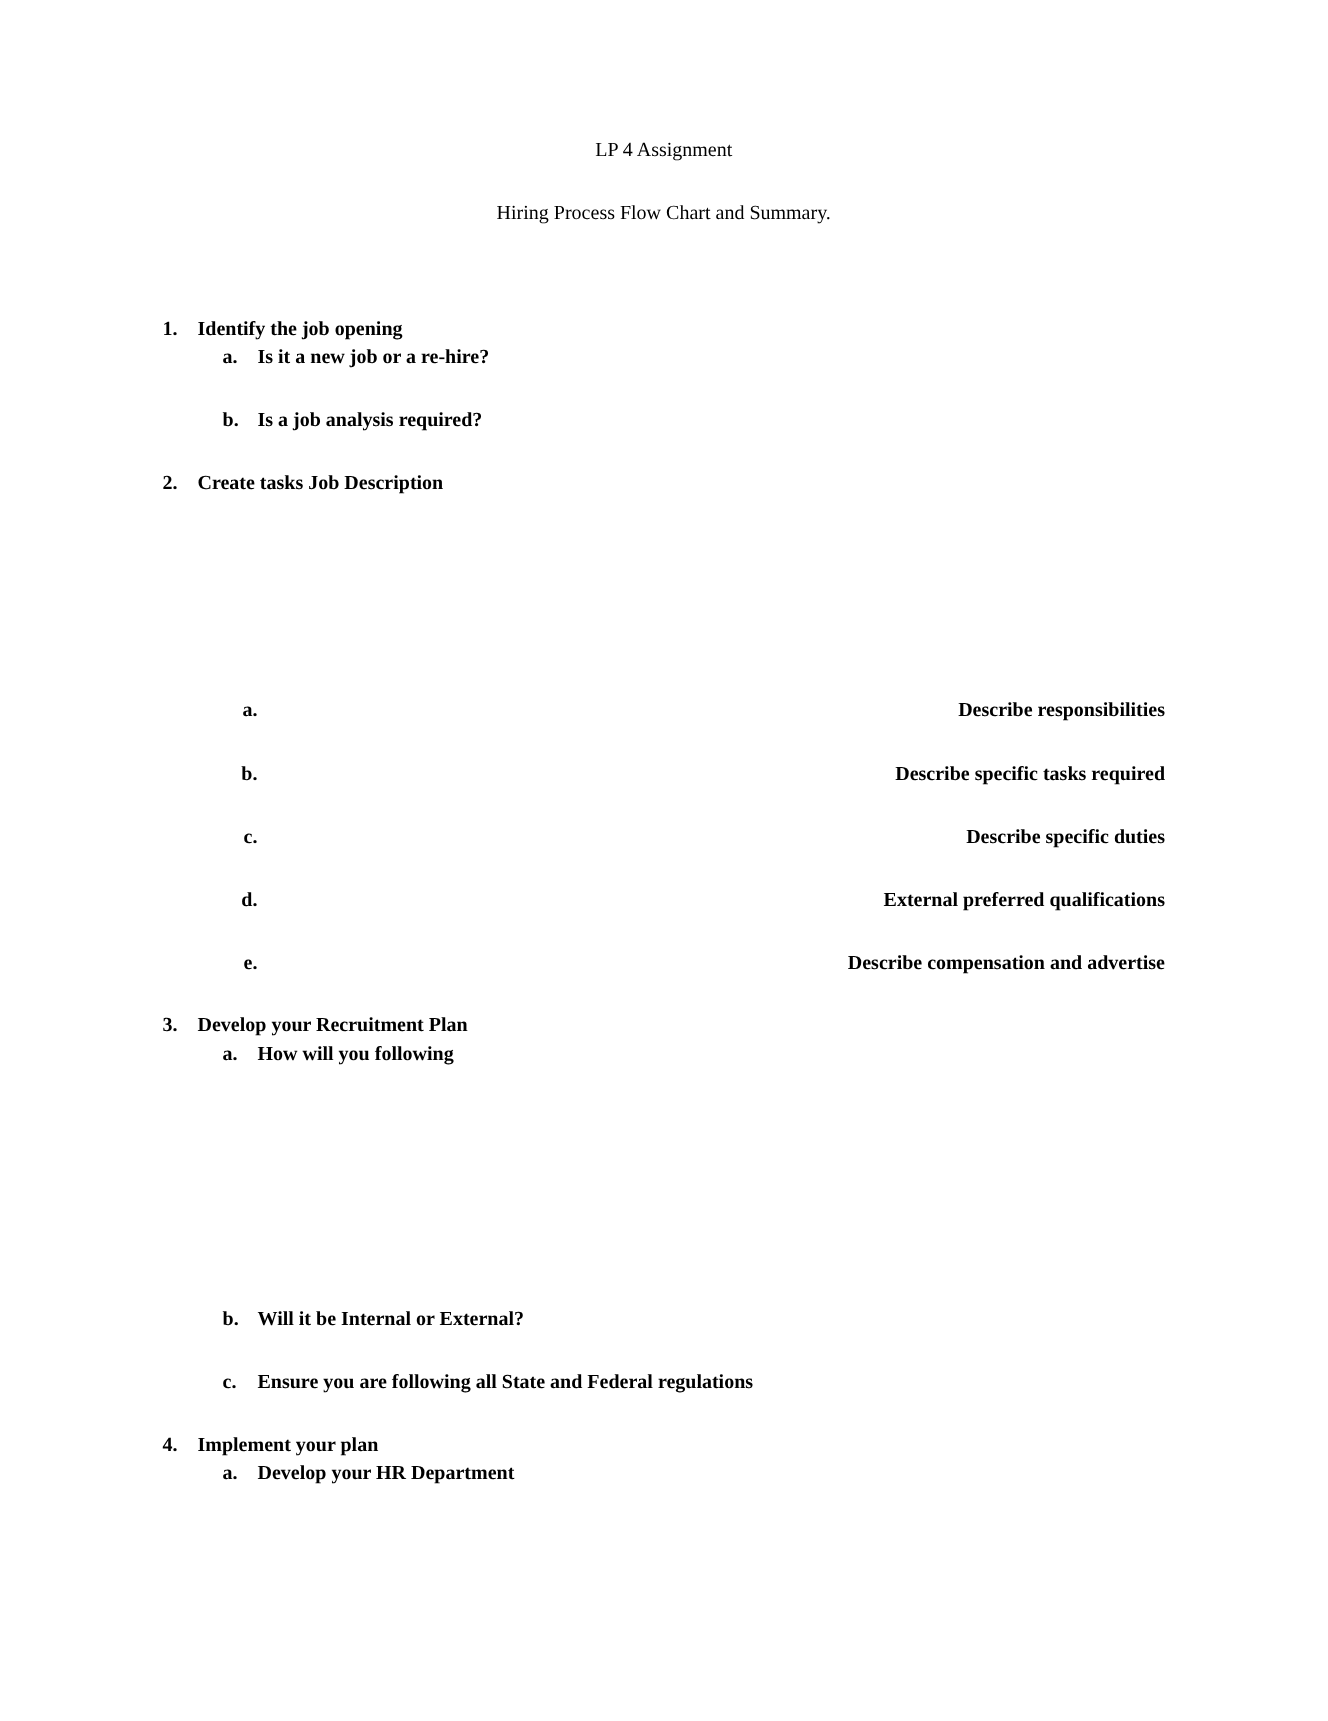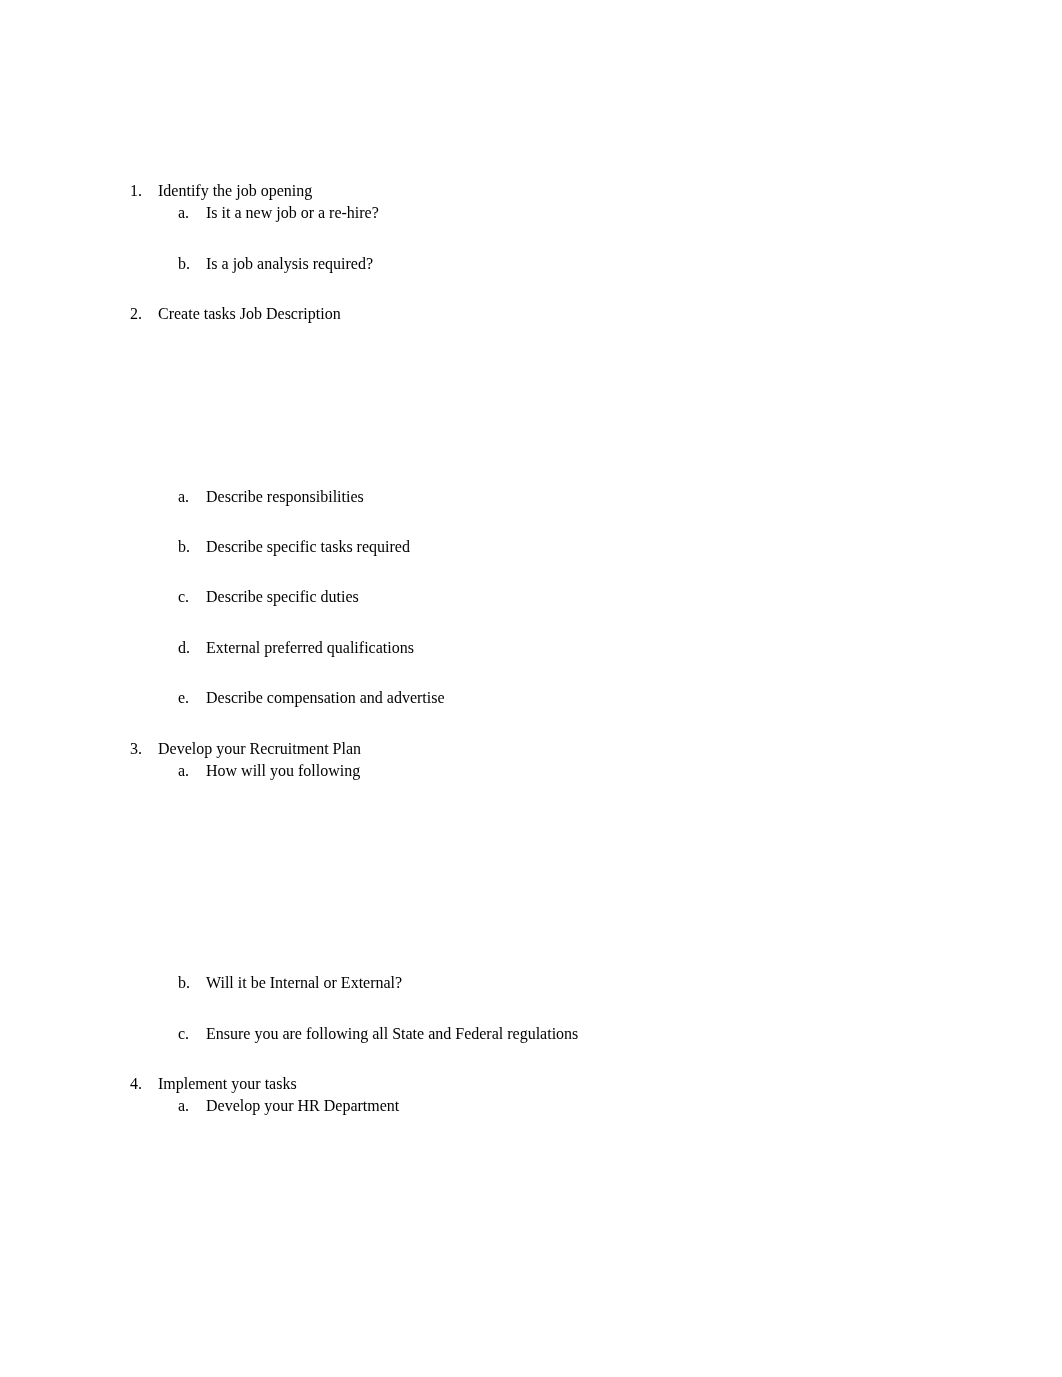--- a/index.html
+++ b/index.html
@@ -26,20 +26,21 @@
     }
     .ol-level1 {
       list-style: none;
       counter-reset: level1;
       padding-left: 28px;
     }
     .ol-level1 > li {
       counter-increment: level1;
       position: relative;
       margin-bottom: 28px;
+      font-weight: bold;
     }
     .ol-level1 > li::before {
       content: counter(level1) ".";
       position: absolute;
       left: -28px;
       width: 28px;
     }
     .ol-level2 {
       list-style: none;
       counter-reset: level2;
@@ -54,29 +55,32 @@
       margin-bottom: 0;
     }
     .ol-level2 > li::before {
       content: counter(level2, lower-alpha) ".";
       position: absolute;
       left: -28px;
       width: 28px;
     }
     .gap-small {
       margin-top: 160px;
+      text-align: right;
     }
     .gap-large {
       margin-top: 190px;
     }
   </style>
 </head>
 <body>
 
 <div class="title-block">
+  <div class="title-line">LP 4 Assignment</div>
+  <div class="title-line">Hiring Process Flow Chart and Summary.</div>
 </div>
 
 <ol class="ol-level1">
   <li>
     <span>Identify the job opening</span>
     <ol class="ol-level2">
       <li>Is it a new job or a re-hire?</li>
       <li>Is a job analysis required?</li>
     </ol>
   </li>
@@ -92,18 +96,18 @@
   </li>
   <li>
     <span>Develop your Recruitment Plan</span>
     <ol class="ol-level2">
       <li>How will you following</li>
       <li class="gap-large">Will it be Internal or External?</li>
       <li>Ensure you are following all State and Federal regulations</li>
     </ol>
   </li>
   <li>
-    <span>Implement your tasks</span>
+    <span>Implement your plan</span>
     <ol class="ol-level2">
       <li>Develop your HR Department</li>
     </ol>
   </li>
 </ol>
 
 </body></html>

